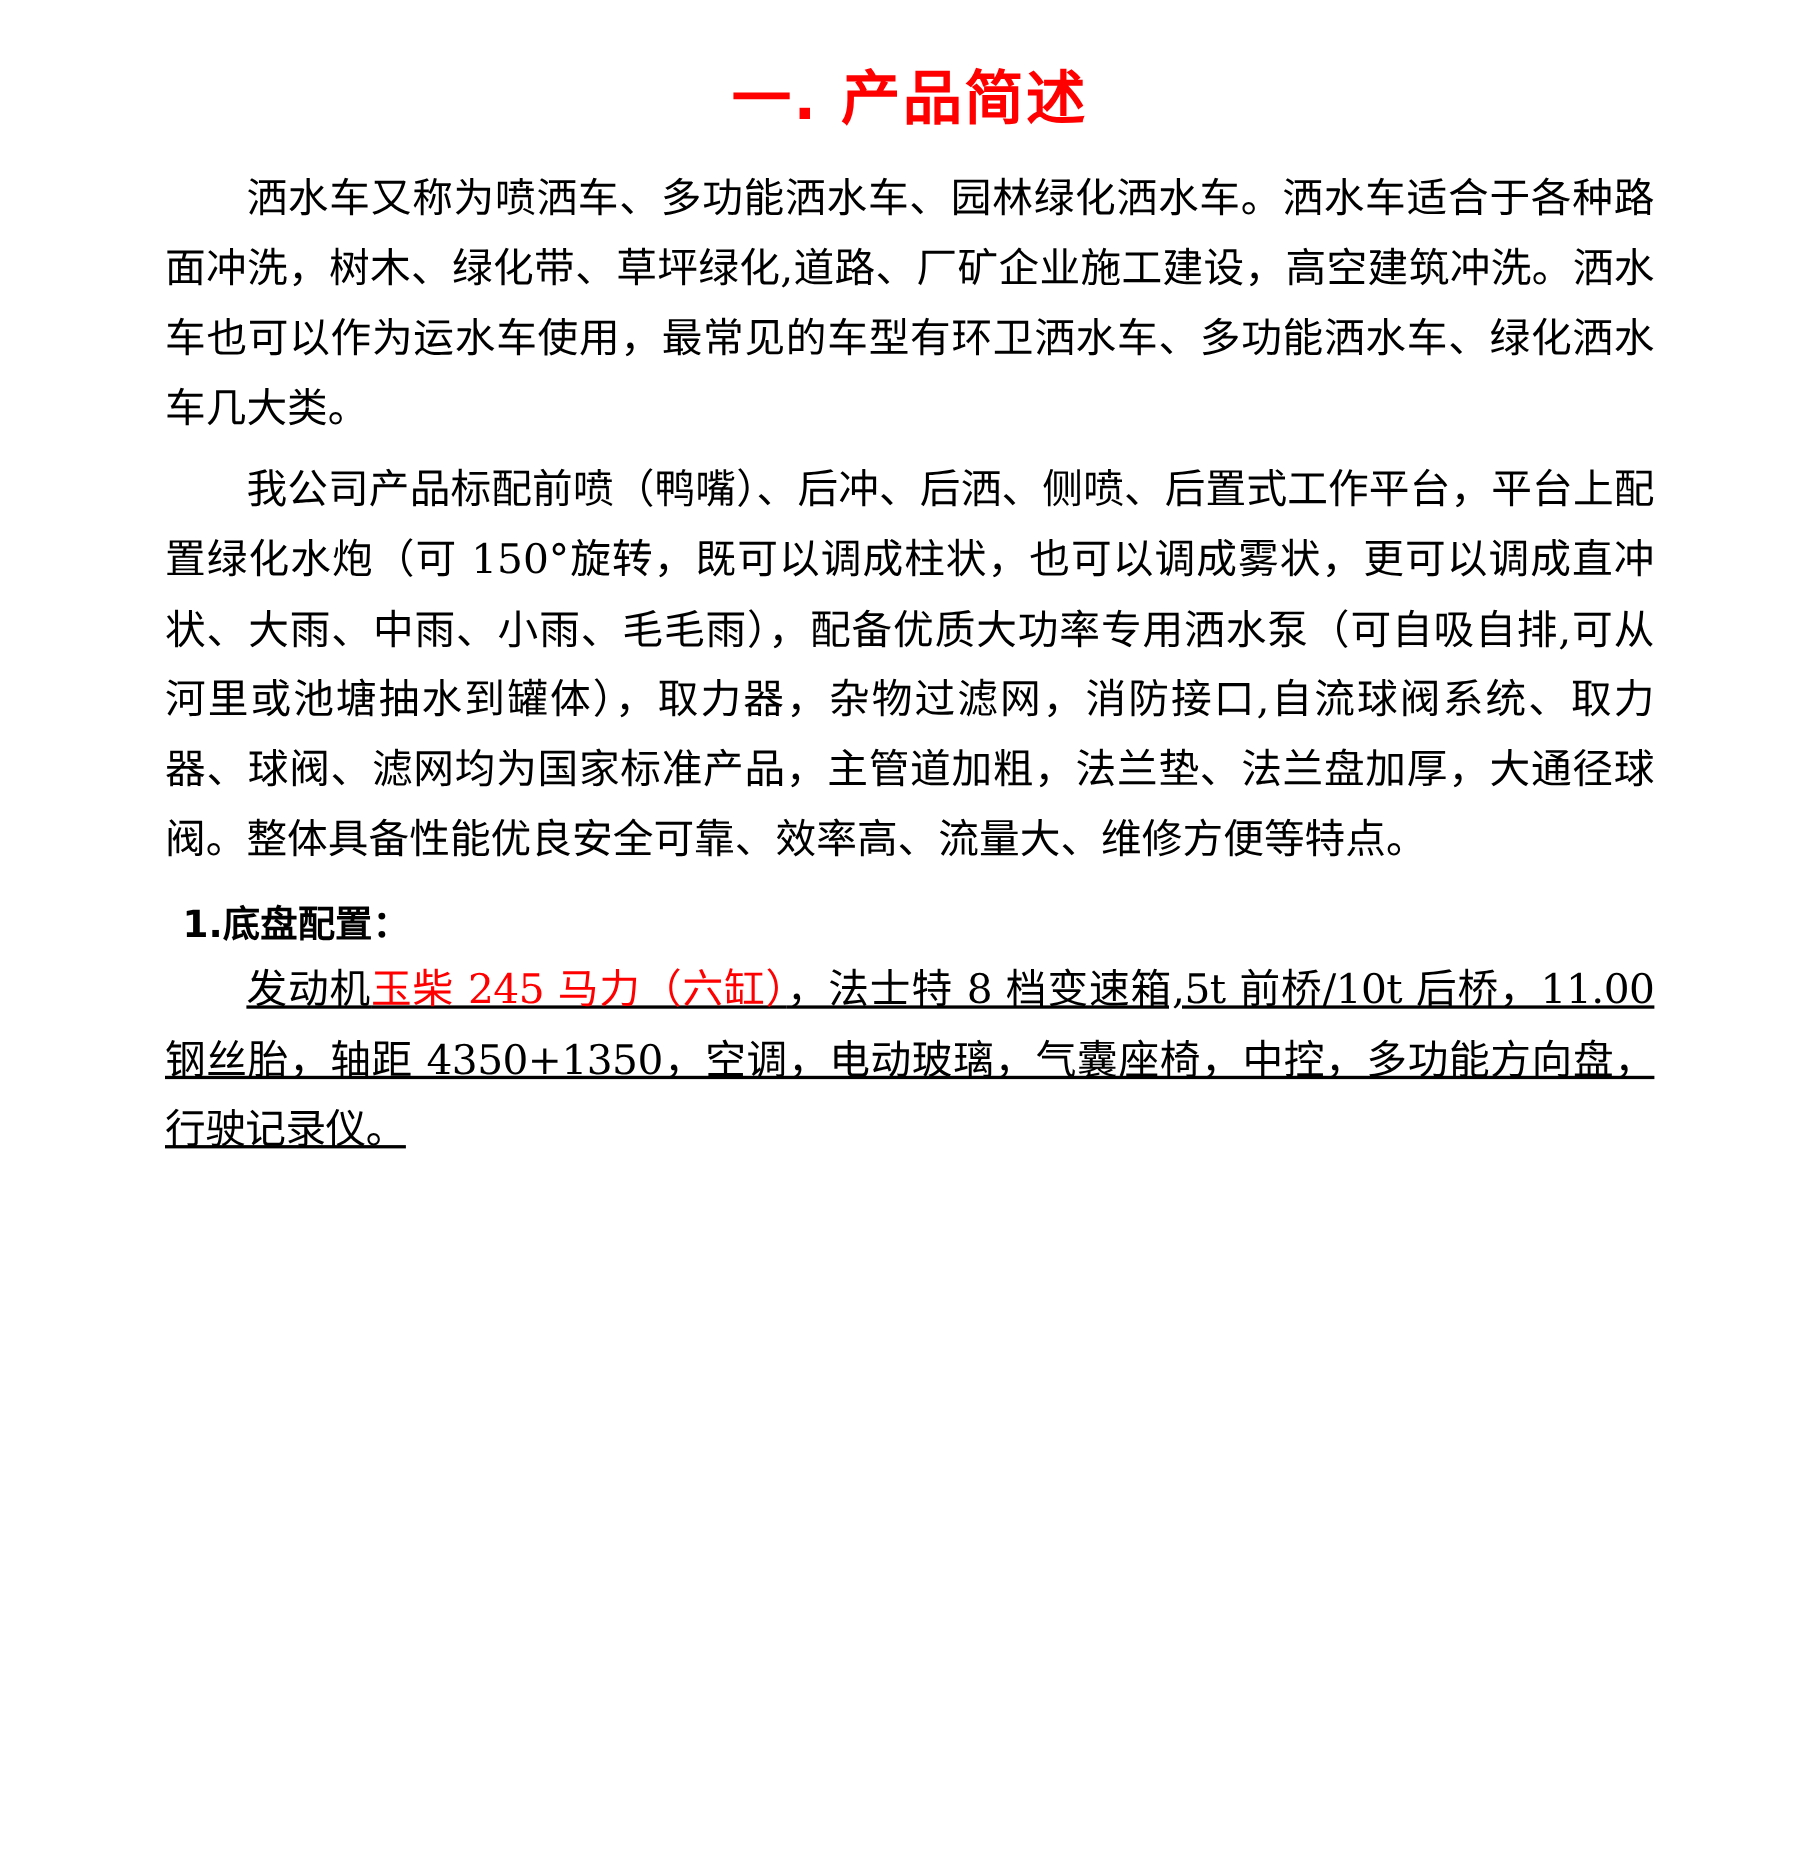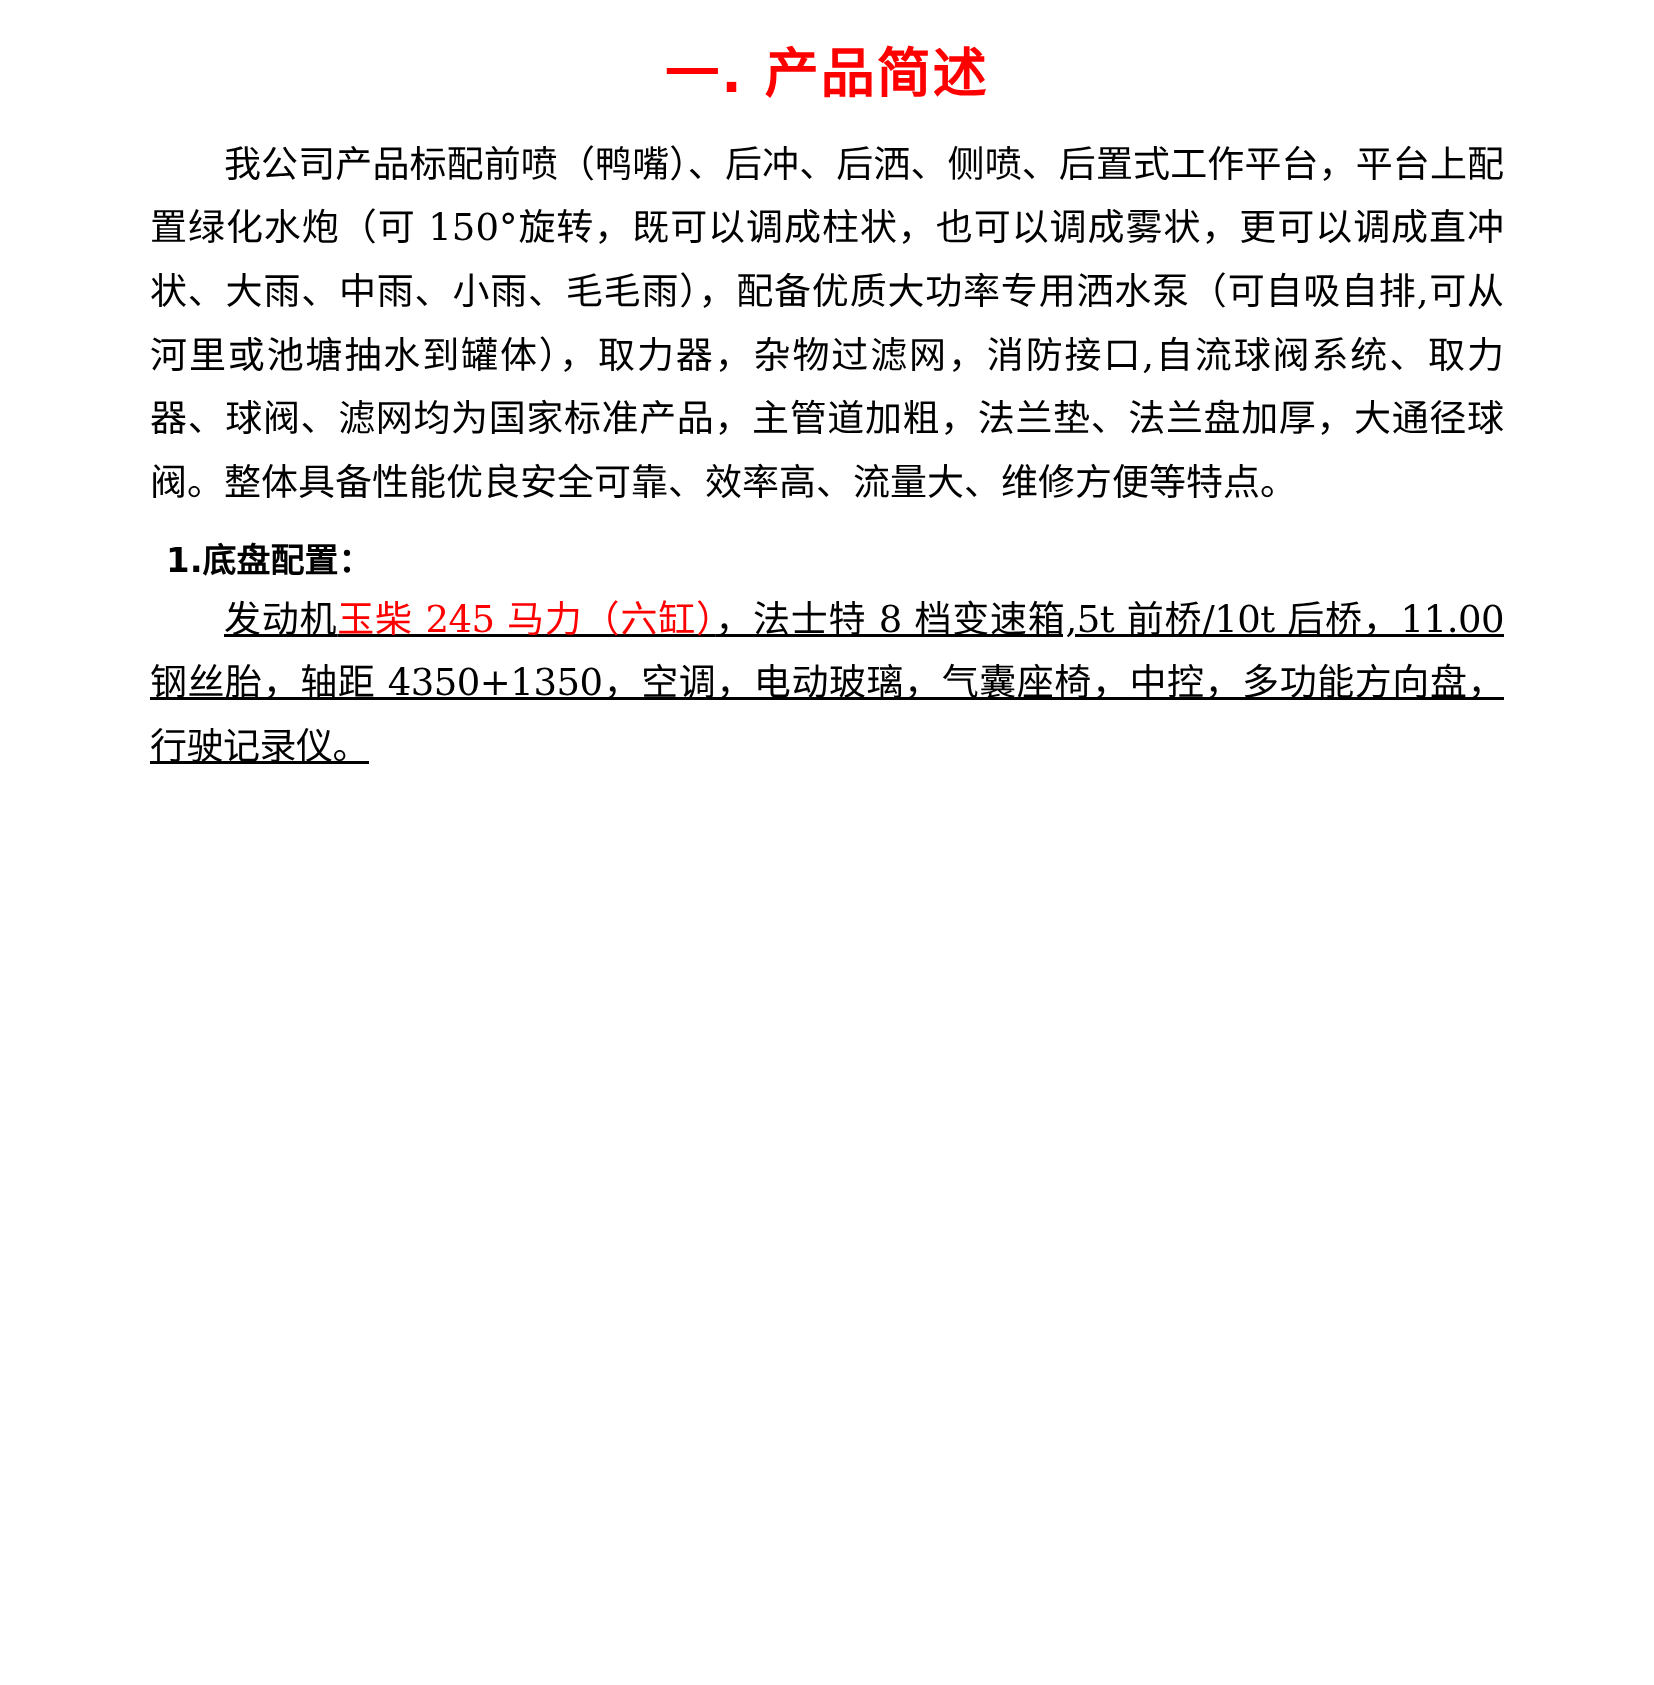--- a/index.html
+++ b/index.html
@@ -10,21 +10,21 @@
   body {
     width: 1654px;
     min-height: 1685px;
     font-family: "DejaVu Serif", "Liberation Serif", serif;
     color: #000000;
   }
   .page {
     width: 1654px;
     min-height: 1685px;
     box-sizing: border-box;
-    padding: 24px 150px 0 150px;
+    padding: 40px 150px 0 150px;
     position: relative;
   }
   .heading {
     text-align: center;
     color: #ff0000;
     font-weight: bold;
     font-size: 54px;
     letter-spacing: 2px;
     line-height: 1.2;
     margin: 18px 0 26px 0;
@@ -62,20 +62,21 @@
     height: 40px;
   }
 </style>
 </head>
 <body>
 
 <div class="page">
 
   <h1 class="heading">一. 产品简述</h1>
 
+  <p class="body-text">洒水车又称为喷洒车、多功能洒水车、园林绿化洒水车。洒水车适合于各种路面冲洗，树木、绿化带、草坪绿化,道路、厂矿企业施工建设，高空建筑冲洗。洒水车也可以作为运水车使用，最常见的车型有环卫洒水车、多功能洒水车、绿化洒水车几大类。</p>
 
   <p class="body-text">我公司产品标配前喷（鸭嘴）、后冲、后洒、侧喷、后置式工作平台，平台上配置绿化水炮（可 150°旋转，既可以调成柱状，也可以调成雾状，更可以调成直冲状、大雨、中雨、小雨、毛毛雨），配备优质大功率专用洒水泵（可自吸自排,可从河里或池塘抽水到罐体），取力器，杂物过滤网，消防接口,自流球阀系统、取力器、球阀、滤网均为国家标准产品，主管道加粗，法兰垫、法兰盘加厚，大通径球阀。整体具备性能优良安全可靠、效率高、流量大、维修方便等特点。</p>
 
 
   <div class="subheading">1.底盘配置：</div>
 
   <p class="body-text tight"><span>发动机</span><span class="red">玉柴 245 马力（六缸）</span><span>，法士特 8 档变速箱,5t 前桥/10t 后桥，11.00 钢丝胎，轴距 4350+1350，空调，电动玻璃，气囊座椅，中控，多功能方向盘，行驶记录仪。</span></p>
 
   <div class="spacer"></div>
 

